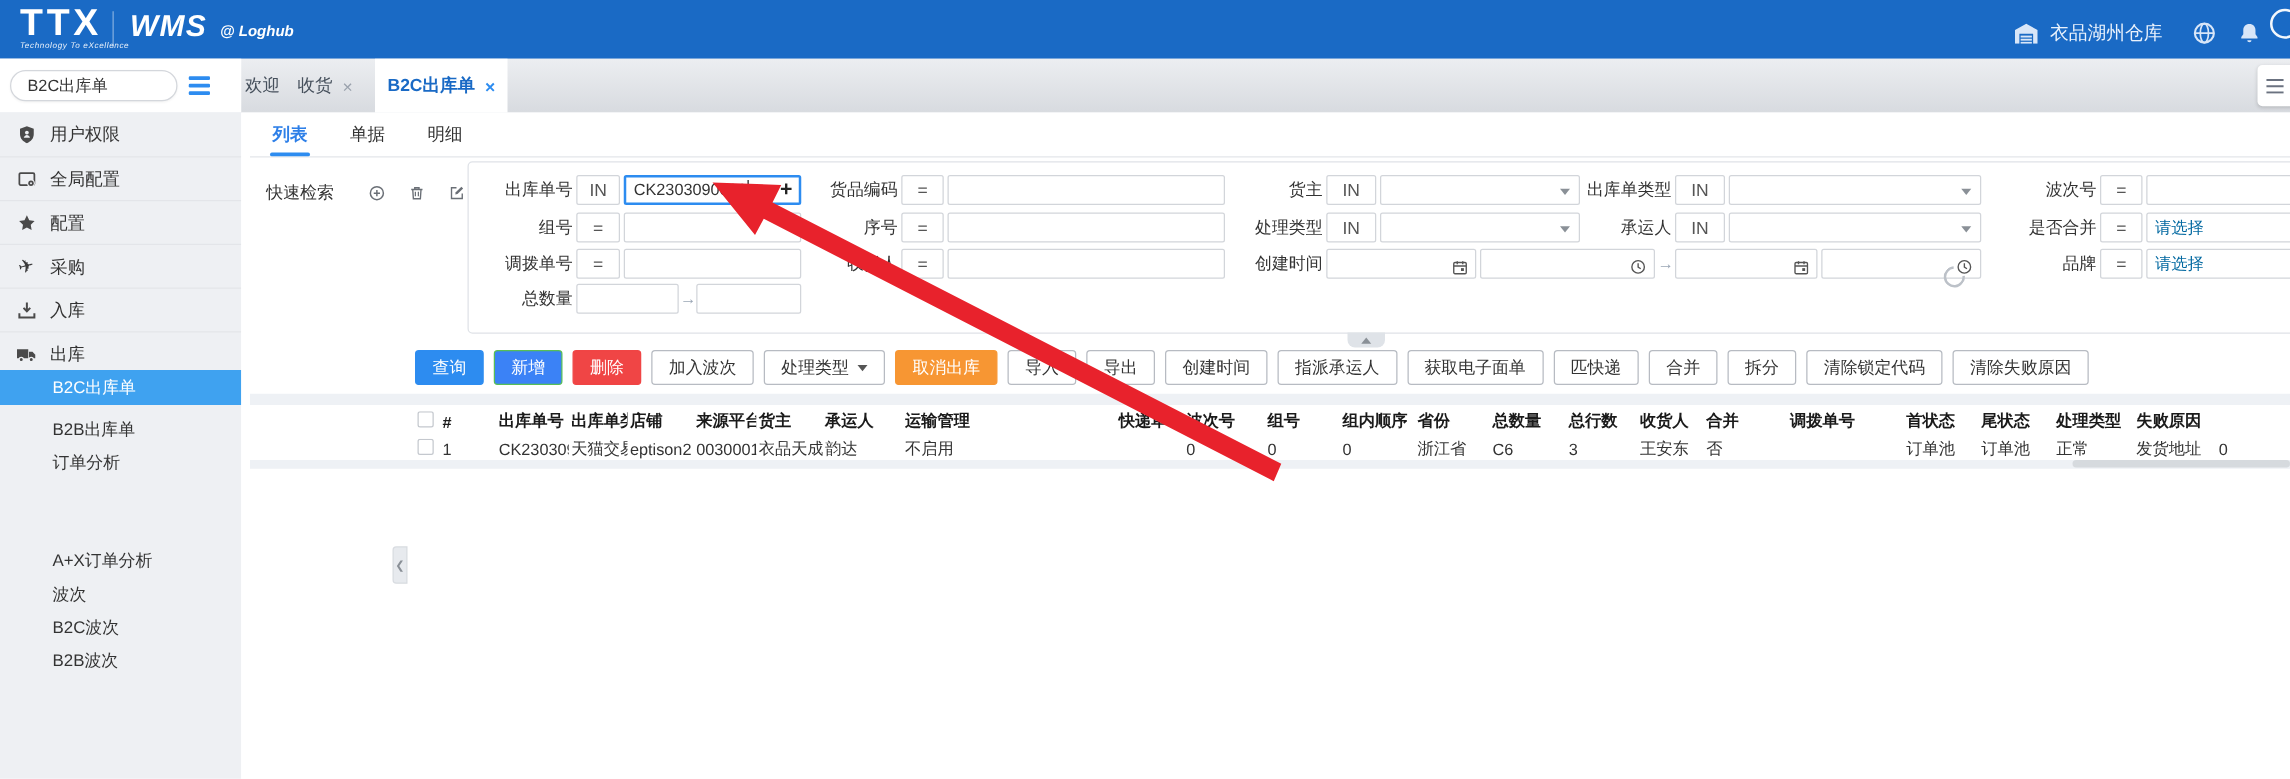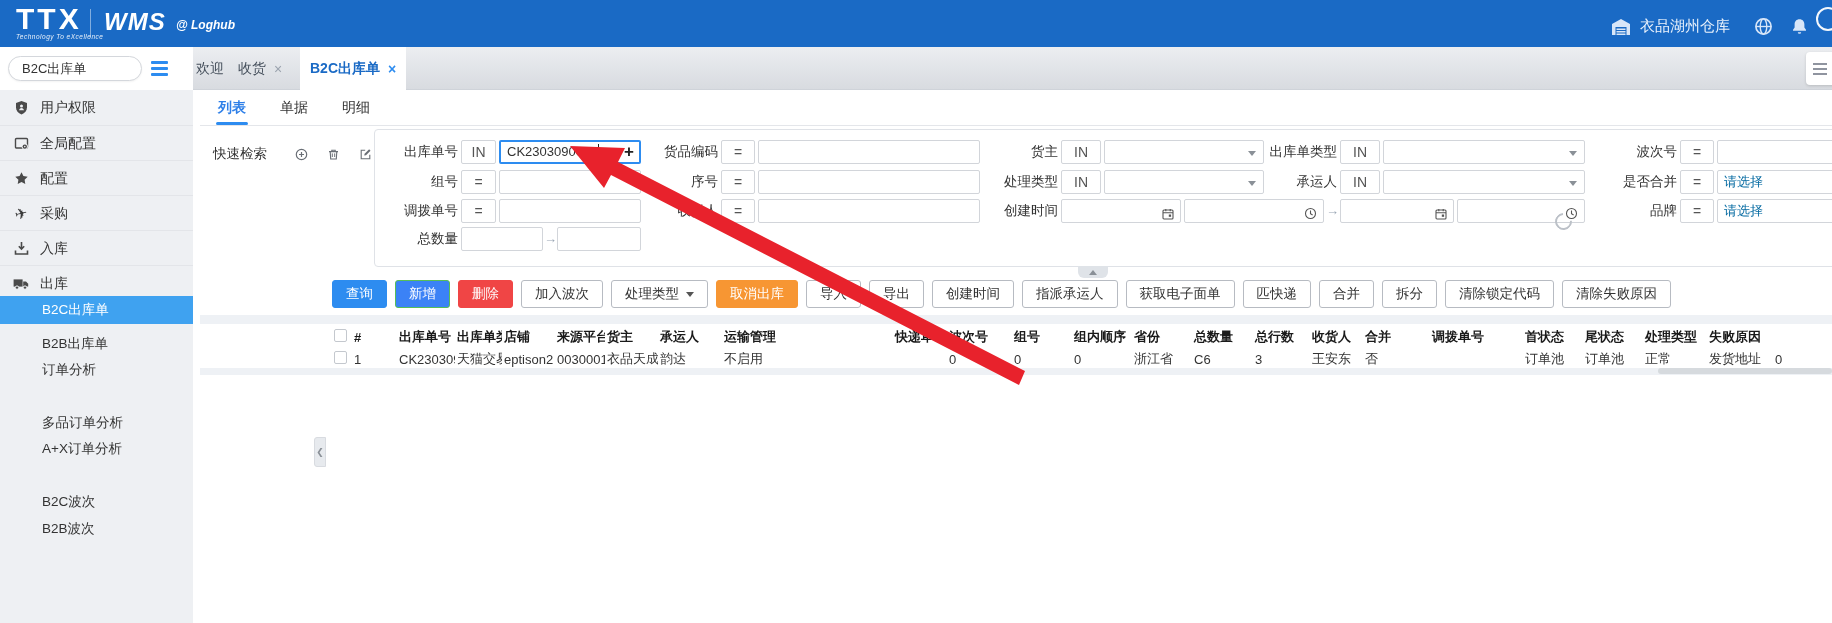--- a/index.html
+++ b/index.html
@@ -208,22 +208,22 @@
           <rect x="0.6" y="3.4" width="9" height="7.2" fill="#4a4a4a"></rect>
           <path d="M10.2 5.4h2.8l2.2 2.4v2.8h-5z" fill="#4a4a4a"></path>
           <circle cx="4" cy="11.6" r="1.7" fill="#4a4a4a" stroke="#eef0f3" stroke-width="1"></circle>
           <circle cx="12" cy="11.6" r="1.7" fill="#4a4a4a" stroke="#eef0f3" stroke-width="1"></circle>
         </svg>
     </span><span>出库</span>
   </div>
   <div class="sub-item active" style="top:206px"><span>B2C出库单</span></div>
   <div class="sub-item" style="top:241px"><span>B2B出库单</span></div>
   <div class="sub-item" style="top:267px"><span>订单分析</span></div>
-  <div class="sub-item" style="top:320px"><span>多品订单分析</span></div>
   <div class="sub-item" style="top:346px"><span>A+X订单分析</span></div>
+  <div class="sub-item" style="top:373px"><span>波次</span></div>
   <div class="sub-item" style="top:399px"><span>B2C波次</span></div>
   <div class="sub-item" style="top:426px"><span>B2B波次</span></div>
 </div>
 <div class="side-scroll"></div>
 
 <div class="subtabs">
   <div class="subtab active">列表</div>
   <div class="subtab">单据</div>
   <div class="subtab">明细</div>
 </div>

